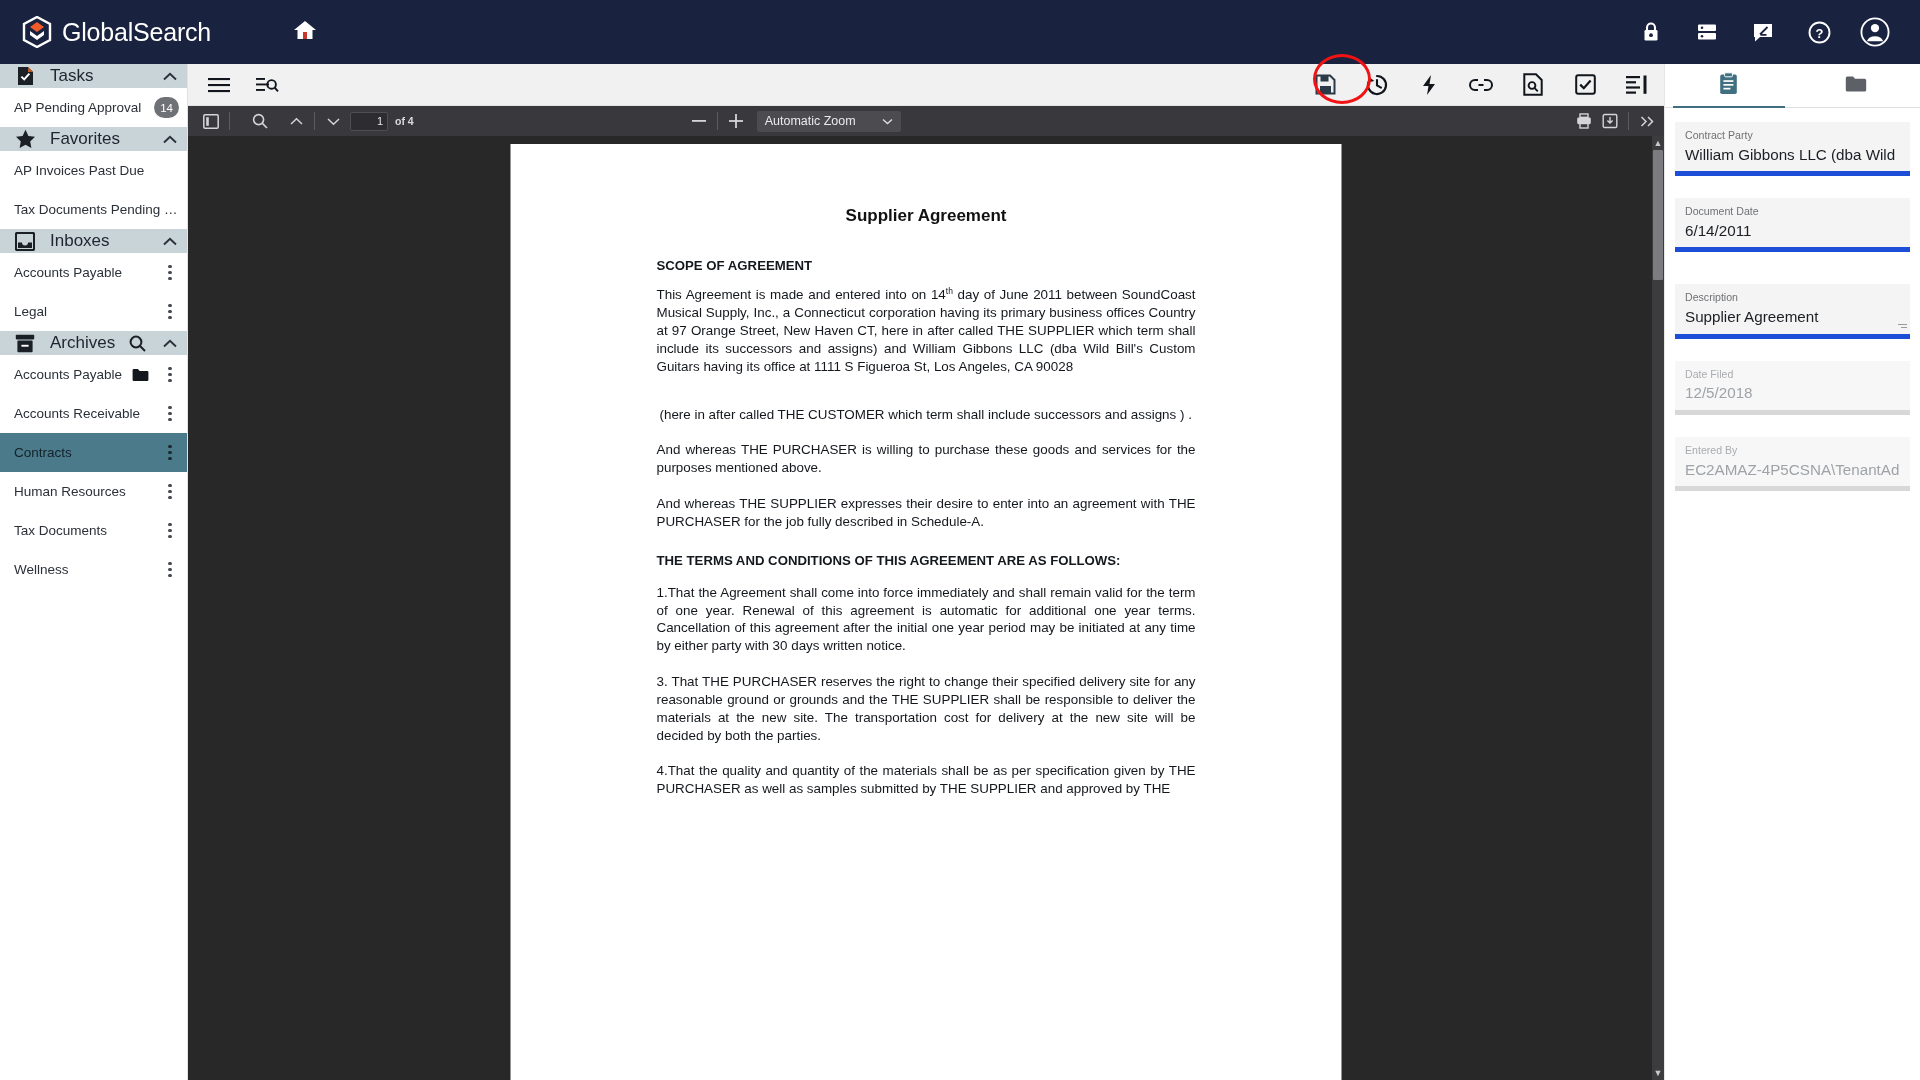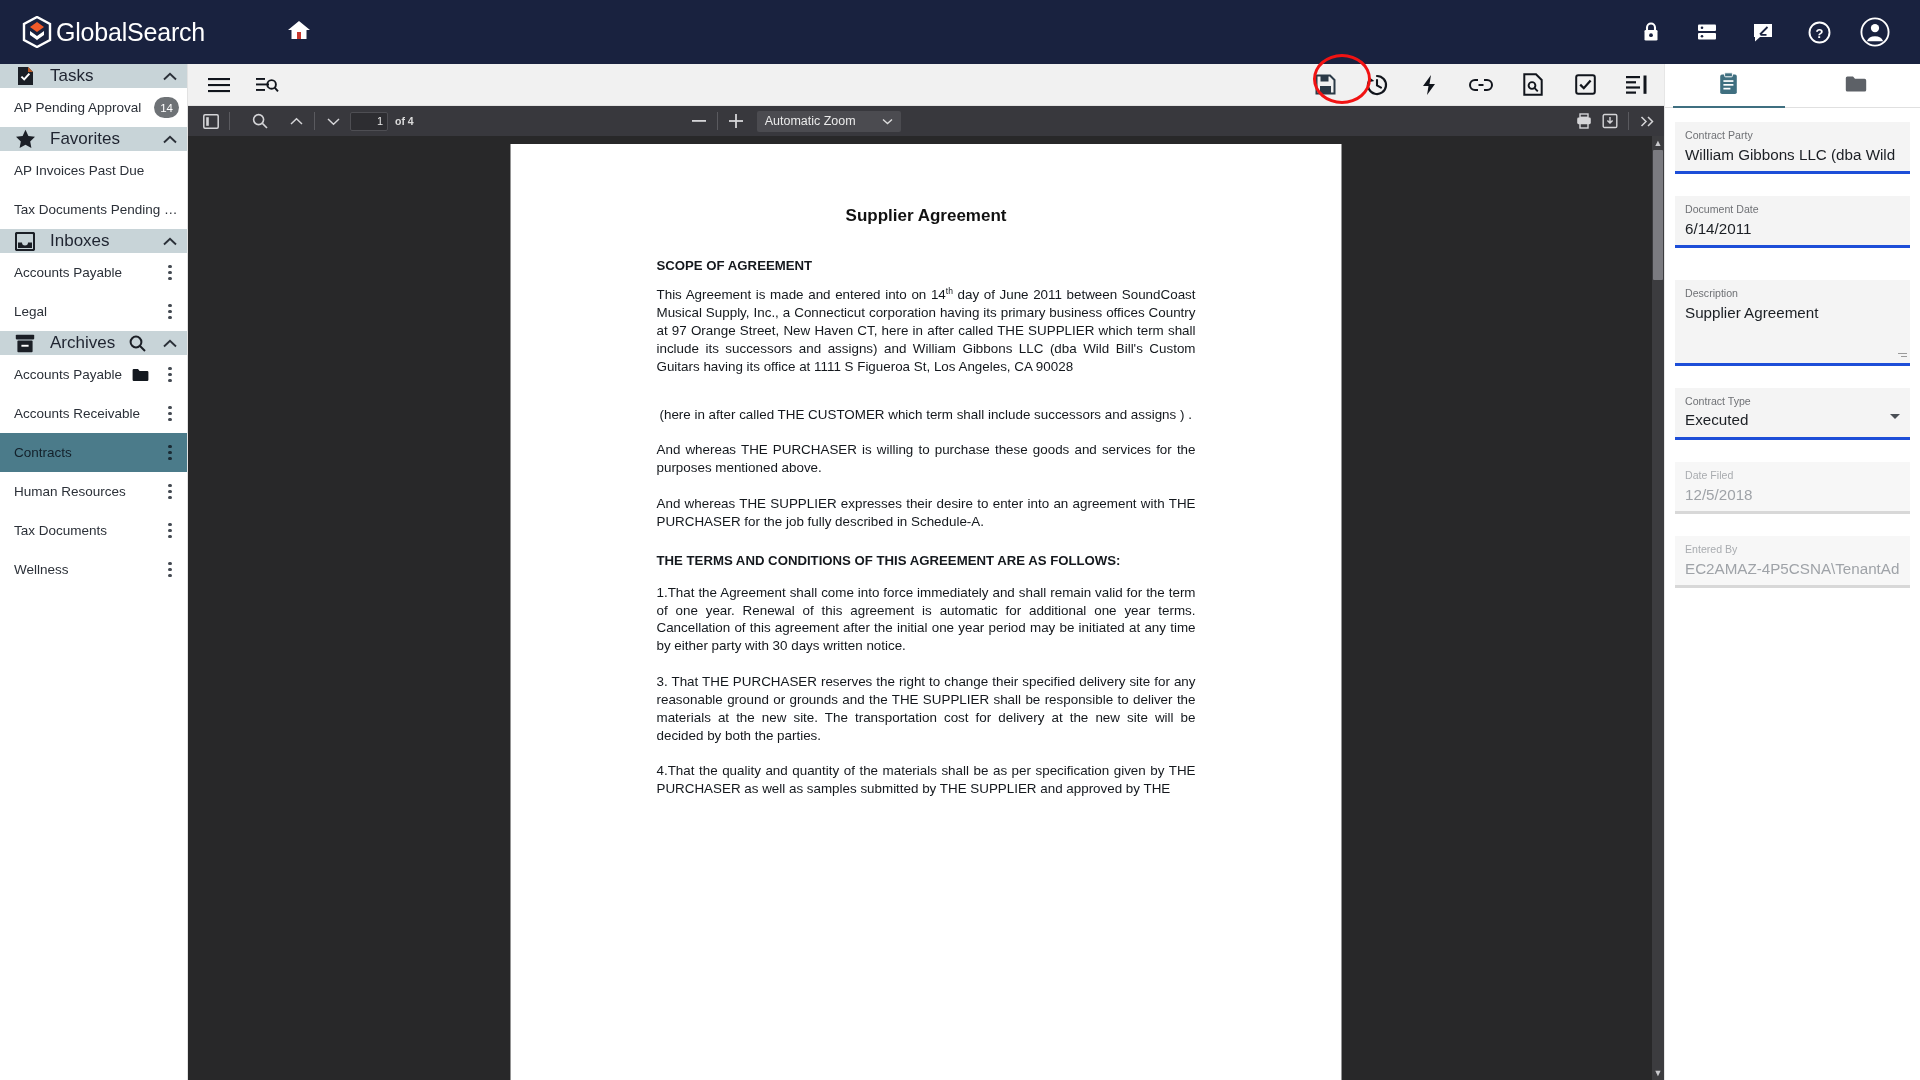--- a/index.html
+++ b/index.html
@@ -9,21 +9,21 @@
     background: #ffffff;
     overflow: hidden;
   }
   .app { position: relative; width: 1920px; height: 1080px; display: flex; flex-direction: column; }
 
   
   .topbar {
     height: 64px; background: #19223f; flex: 0 0 64px;
     display: flex; align-items: center; position: relative; z-index: 40;
   }
-  .brand { display: flex; align-items: center; padding-left: 22px; gap: 4px; }
+  .brand { display: flex; align-items: center; padding-left: 22px; gap: 10px; }
   .brand-logo { width: 30px; height: 32px; position: relative; }
   .brand-text { color: #fff; font-size: 25px; letter-spacing: -0.2px; font-weight: 400; }
   .home-btn {
     margin-left: 72px; width: 44px; height: 44px; display: flex;
     align-items: center; justify-content: center; cursor: pointer;
   }
   .topbar-right {
     margin-left: auto; display: flex; align-items: center; gap: 26px; padding-right: 30px;
   }
   .tb-icon { width: 30px; height: 30px; display: flex; align-items: center; justify-content: center; cursor: pointer; }
@@ -115,32 +115,32 @@
     width: 256px; flex: 0 0 256px; background: #fff; border-left: 1px solid #e6e6e6;
     display: flex; flex-direction: column;
   }
   .rp-tabs { height: 44px; display: flex; border-bottom: 1px solid #e0e0e0; }
   .rp-tab { flex: 1; display: flex; align-items: center; justify-content: center; cursor: pointer; position: relative; }
   .rp-tab.active::after {
     content: ""; position: absolute; bottom: -1px; left: 8px; right: 8px; height: 2px; background: #3f6f80;
   }
   .rp-fields { padding: 14px 10px 0 10px; overflow: hidden; }
   .field {
-    background: #f4f4f4; border-bottom: 3px solid #1d4ed8; padding: 7px 10px 6px 10px;
+    background: #f4f4f4; border-bottom: 5px solid #1d4ed8; padding: 7px 10px 6px 10px;
     margin-bottom: 22px; position: relative;
   }
   .field .flabel { font-size: 10.6px; color: #6f7175; line-height: 1.2; }
   .field .fvalue {
     font-size: 15.2px; color: #1b1f24; margin-top: 3px; white-space: nowrap;
     overflow: hidden; line-height: 1.35;
   }
   .field.readonly { background: #f7f7f7; border-bottom-color: #d8d8d8; }
   .field.readonly .fvalue { color: #9fa3a8; }
   .field.readonly .flabel { color: #a9acb0; }
-  .field.tall { padding-bottom: 39px; margin-top: 32px; }
+  .field.tall { padding-bottom: 6px; margin-top: 32px; }
   .resize-grip { position: absolute; right: 3px; bottom: 3px; width: 9px; height: 9px; }
   .resize-grip i { display:block; height:1px; background:#9a9a9a; margin-top:2px; }
   .resize-grip i:nth-child(1){ width:9px; } .resize-grip i:nth-child(2){ width:6px; margin-left:3px; }
   .caret-dn { position: absolute; right: 9px; top: 50%; transform: translateY(-30%); }
 
   
   .ring {
     position: absolute; width: 58px; height: 50px; border: 3.5px solid #f11313;
     border-radius: 50%; z-index: 60; pointer-events: none;
   }
@@ -566,27 +566,20 @@
             <div class="fvalue">6/14/2011</div>
           </div>
           <div class="field tall">
             <div class="flabel">Description</div>
             <div class="fvalue">Supplier Agreement</div>
             <span class="resize-grip">
               <i></i>
               <i></i>
             </span>
           </div>
-          <div class="field">
-            <div class="flabel">Contract Type</div>
-            <div class="fvalue">Executed</div>
-            <span class="caret-dn"><svg width="12" height="8" viewBox="0 0 12 8">
-                <path d="M1 1.5 L6 6.5 L11 1.5" fill="#4a4f55"></path>
-              </svg></span>
-          </div>
           <div class="field readonly">
             <div class="flabel">Date Filed</div>
             <div class="fvalue">12/5/2018</div>
           </div>
           <div class="field readonly">
             <div class="flabel">Entered By</div>
             <div class="fvalue">EC2AMAZ-4P5CSNA\TenantAdmir</div>
           </div>
         </div>
     </div>

